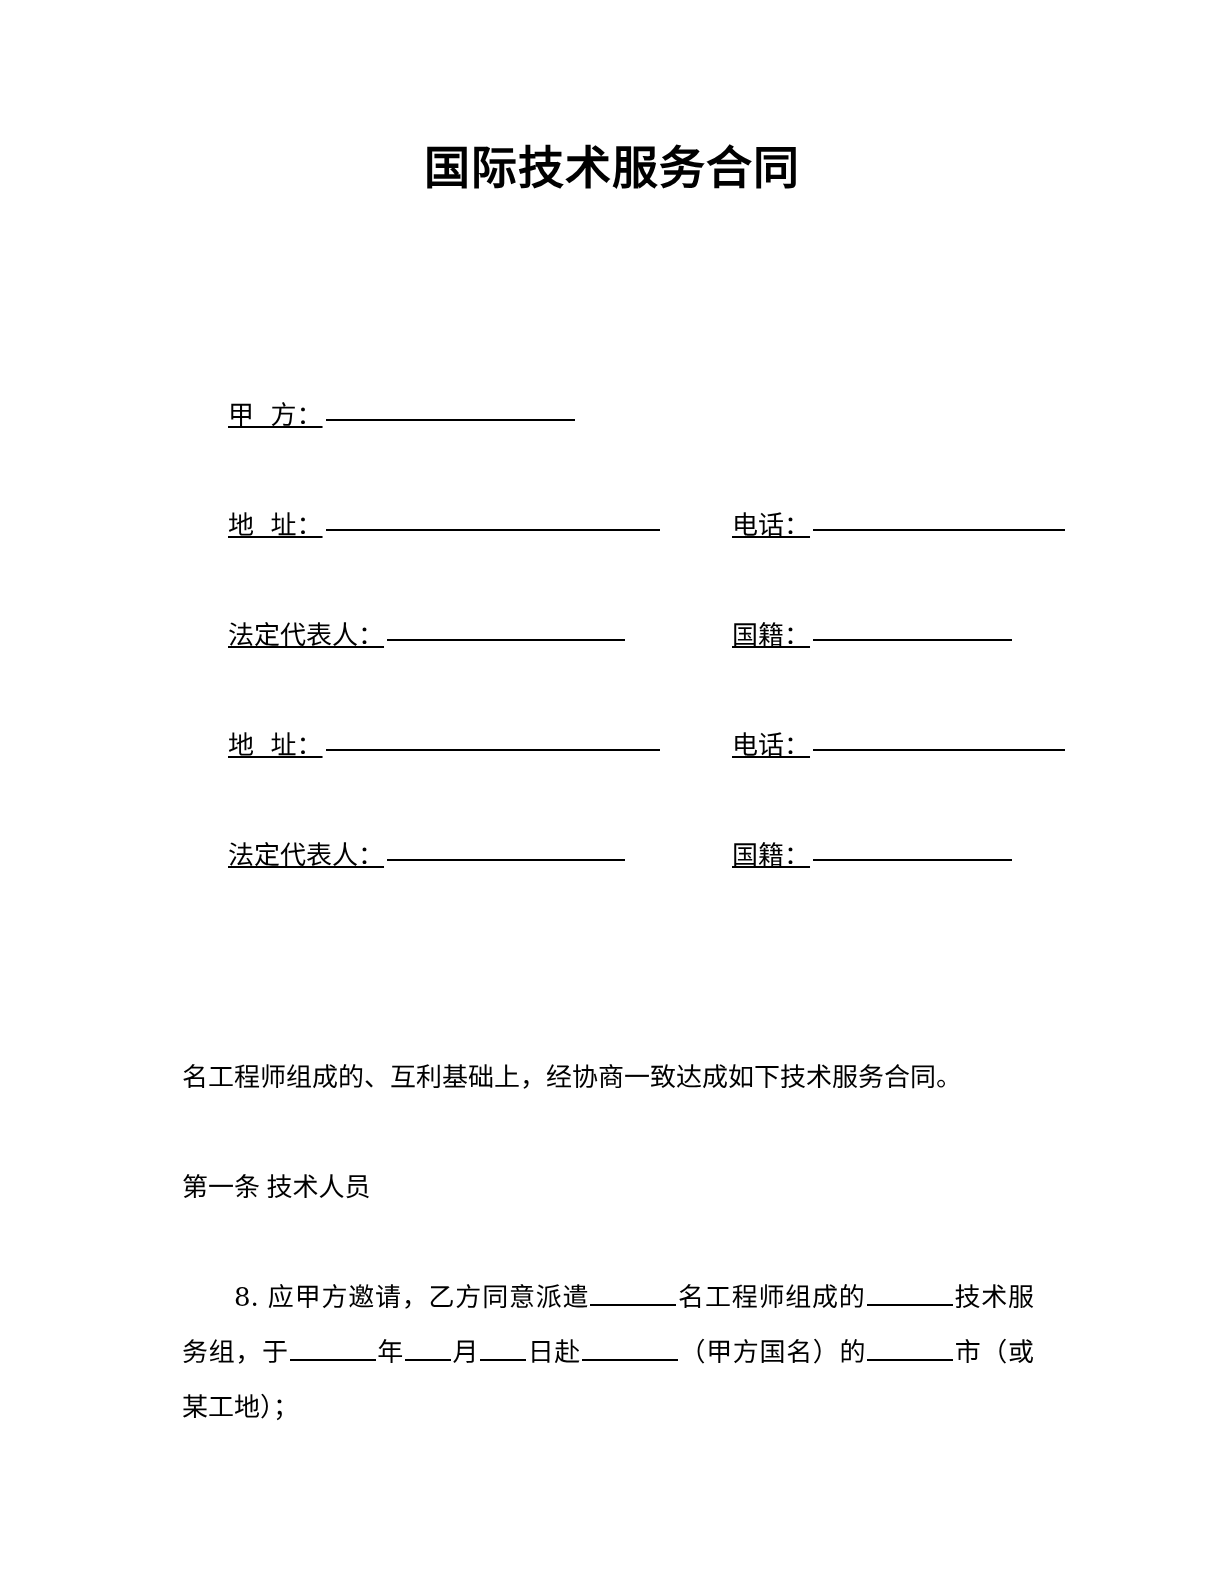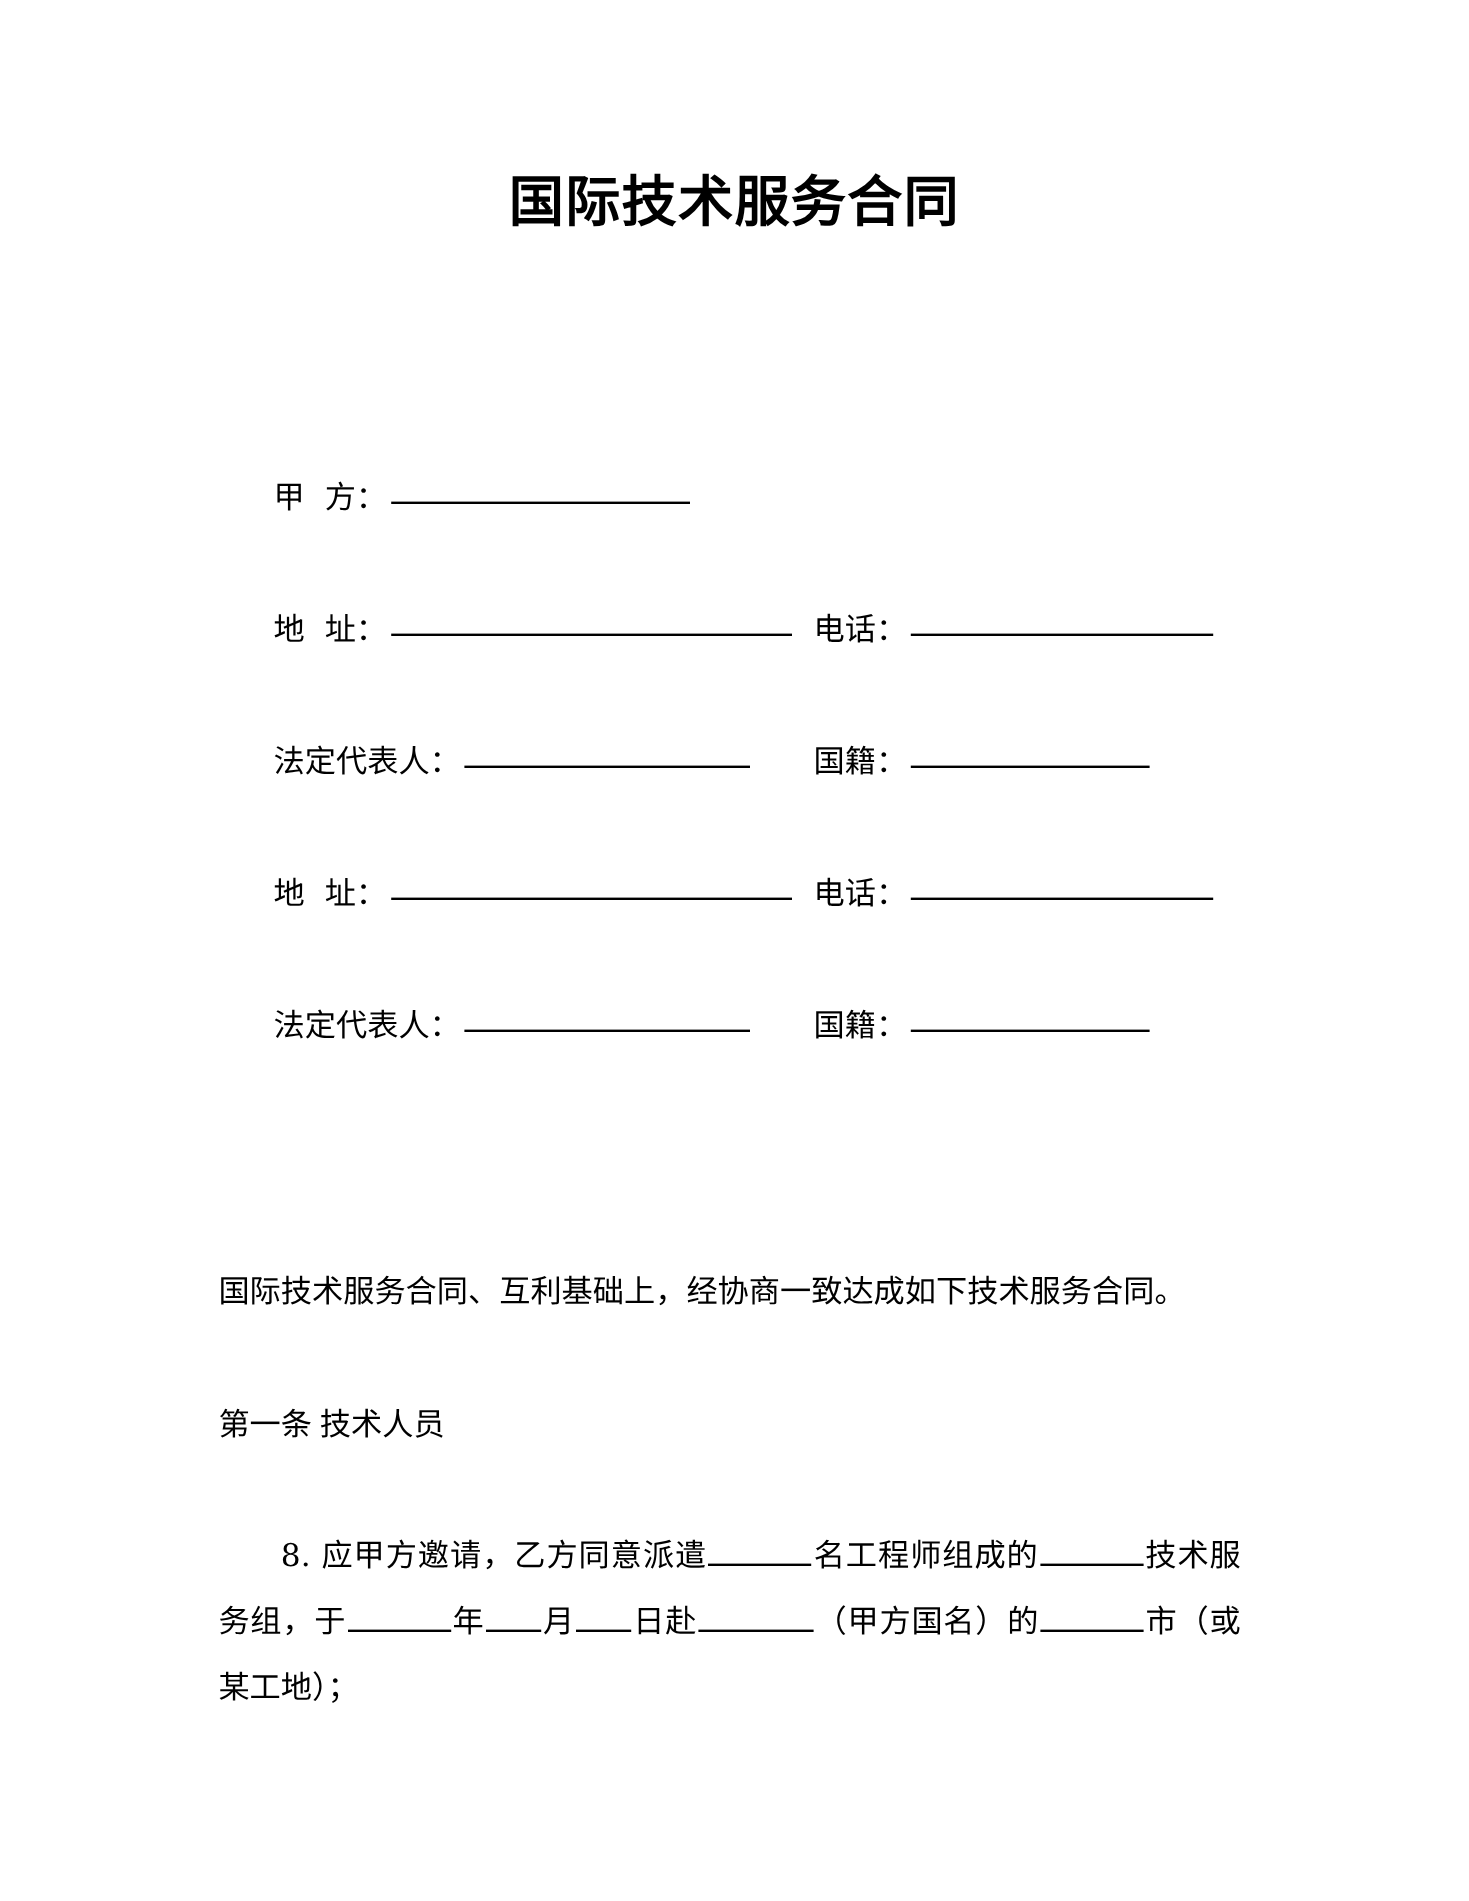--- a/index.html
+++ b/index.html
@@ -58,34 +58,35 @@
     display: flex;
     align-items: baseline;
     white-space: nowrap;
   }
 
   .field-label {
     font-size: 26px;
     line-height: 34px;
     color: #000000;
     white-space: pre;
+    text-decoration: underline;
   }
 
   .field-rule {
     display: inline-block;
     height: 0;
     border-bottom: 2px solid #000000;
     margin-left: 3px;
     position: relative;
     top: -3px;
   }
 
   
   .col-left  { left: 228px; }
-  .col-right { left: 678px; }
+  .col-right { left: 732px; }
 
   .rule-party   { width: 249px; }
   .rule-address { width: 334px; }
   .rule-rep     { width: 238px; }
   .rule-phone   { width: 252px; }
   .rule-nation  { width: 199px; }
 
   
   .body-block {
     position: absolute;
@@ -181,21 +182,21 @@
       <div class="field col-right">
         <span class="field-label">国籍：</span>
         <span class="field-rule rule-nation"></span>
       </div>
     </div>
 
   </div>
 
   <div class="body-block">
 
-    <p class="para spaced-1">国际技术服务合同、互利基础上，经协商一致达成如下技术服务合同。</p>
+    <p class="para spaced-1">名工程师组成的、互利基础上，经协商一致达成如下技术服务合同。</p>
 
     <p class="para spaced-2">第一条  技术人员</p>
 
     <p class="para spaced-3 para-indent">
       <span>8. 应甲方邀请，乙方同意派遣</span><span class="blank w-md"></span><span>名工程师组成的</span><span class="blank w-md"></span><span>技术服务组，于</span><span class="blank w-md"></span><span>年</span><span class="blank w-sm"></span><span>月</span><span class="blank w-sm"></span><span>日赴</span><span class="blank w-lg"></span><span>（甲方国名）的</span><span class="blank w-md"></span><span>市（或某工地）；</span>
     </p>
 
   </div>
 
 </div>

